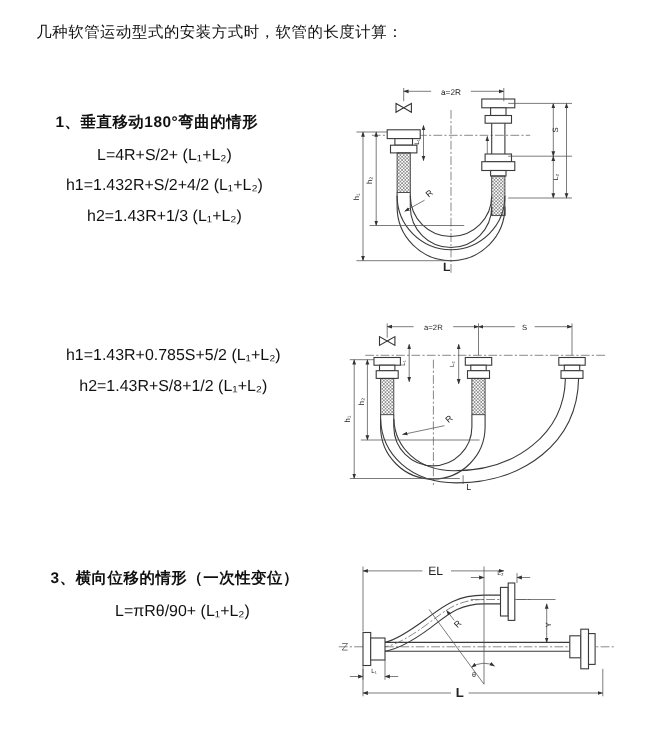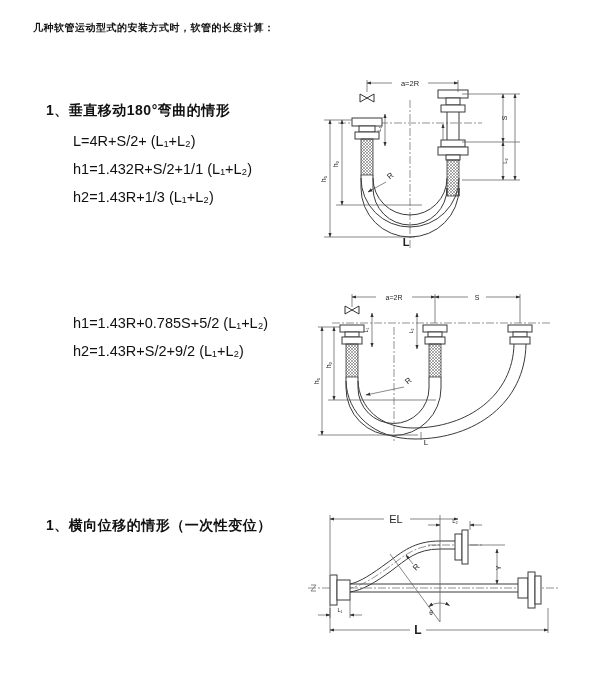--- a/index.html
+++ b/index.html
@@ -1,57 +1,58 @@
 <!DOCTYPE html>
 <html><head>
 <meta charset="utf-8">
 <style>
   html,body{margin:0;padding:0;}
   body{
     width:600px;height:675px;background:#ffffff;position:relative;
     font-family:"Liberation Sans",sans-serif;color:#111;overflow:hidden;
   }
-  .title{position:absolute;left:33px;top:21px;font-size:10px;font-weight:bold;letter-spacing:.5px;}
-  .section{position:absolute;}
+  .title{position:absolute;left:33px;top:21px;font-size:14px;font-weight:normal;letter-spacing:.5px;}
+  .section{position:absolute;text-align:center;}
   #s1{left:46px;top:102px;}
   #s2{left:46px;top:309px;}
   #s3{left:46px;top:517px;}
   .heading{font-size:14px;font-weight:bold;margin:0 0 7px 0;letter-spacing:.5px;}
-  .formula{font-size:14.5px;margin-left:27px;line-height:28px;white-space:pre;}
+  .formula{font-size:14.5px;margin-left:14px;line-height:28px;white-space:pre;}
   .dsvg{position:absolute;}
   #d1{left:310px;top:72px;}
   #d2{left:310px;top:283px;}
   #d3{left:300px;top:502px;}
   svg{font-family:"Liberation Sans",sans-serif;}
   svg text{fill:#222;}
   .ln{stroke:#3a3a3a;stroke-width:1;fill:none;}
   .thin{stroke:#555;stroke-width:0.7;fill:none;}
   .cl{stroke:#666;stroke-width:0.7;fill:none;stroke-dasharray:8 2 2 2;}
   .fit{stroke:#3a3a3a;stroke-width:1;fill:#fff;}
   .braid{stroke:#3a3a3a;stroke-width:0.8;}
 </style>
 </head>
 <body>
 
 <div class="title">几种软管运动型式的安装方式时，软管的长度计算：</div>
 
 <div class="section" id="s1">
   <div class="heading">1、垂直移动180°弯曲的情形</div>
   <div class="formula">L=4R+S/2+ (L₁+L₂)</div>
-  <div class="formula">h1=1.432R+S/2+1/1 (L₁+L₂)</div>
+  <div class="formula">h1=1.432R+S/2+4/2 (L₁+L₂)</div>
   <div class="formula">h2=1.43R+1/3 (L₁+L₂)</div>
 </div>
 
 <div class="section" id="s2">
   <div class="formula">h1=1.43R+0.785S+5/2 (L₁+L₂)</div>
-  <div class="formula">h2=1.43R+S/2+9/2 (L₁+L₂)</div>
+  <div class="formula">h2=1.43R+S/8+1/2 (L₁+L₂)</div>
 </div>
 
 <div class="section" id="s3">
-  <div class="heading">1、横向位移的情形（一次性变位）</div>
+  <div class="heading">3、横向位移的情形（一次性变位）</div>
+  <div class="formula">L=πRθ/90+ (L₁+L₂)</div>
 </div>
 
 <svg id="d1" class="dsvg" width="240" height="185" viewBox="0 0 240 185">
   <defs>
     <marker id="ar1" viewBox="0 0 10 10" refX="9" refY="5" markerWidth="7" markerHeight="7" orient="auto-start-reverse">
       <path d="M0,1.5 L10,5 L0,8.5 z" fill="#333"></path>
     </marker>
     <pattern id="br1" width="3" height="3" patternUnits="userSpaceOnUse">
       <path d="M0,3 L3,0 M0,0 L3,3" stroke="#555" stroke-width="0.5"></path>
     </pattern>

